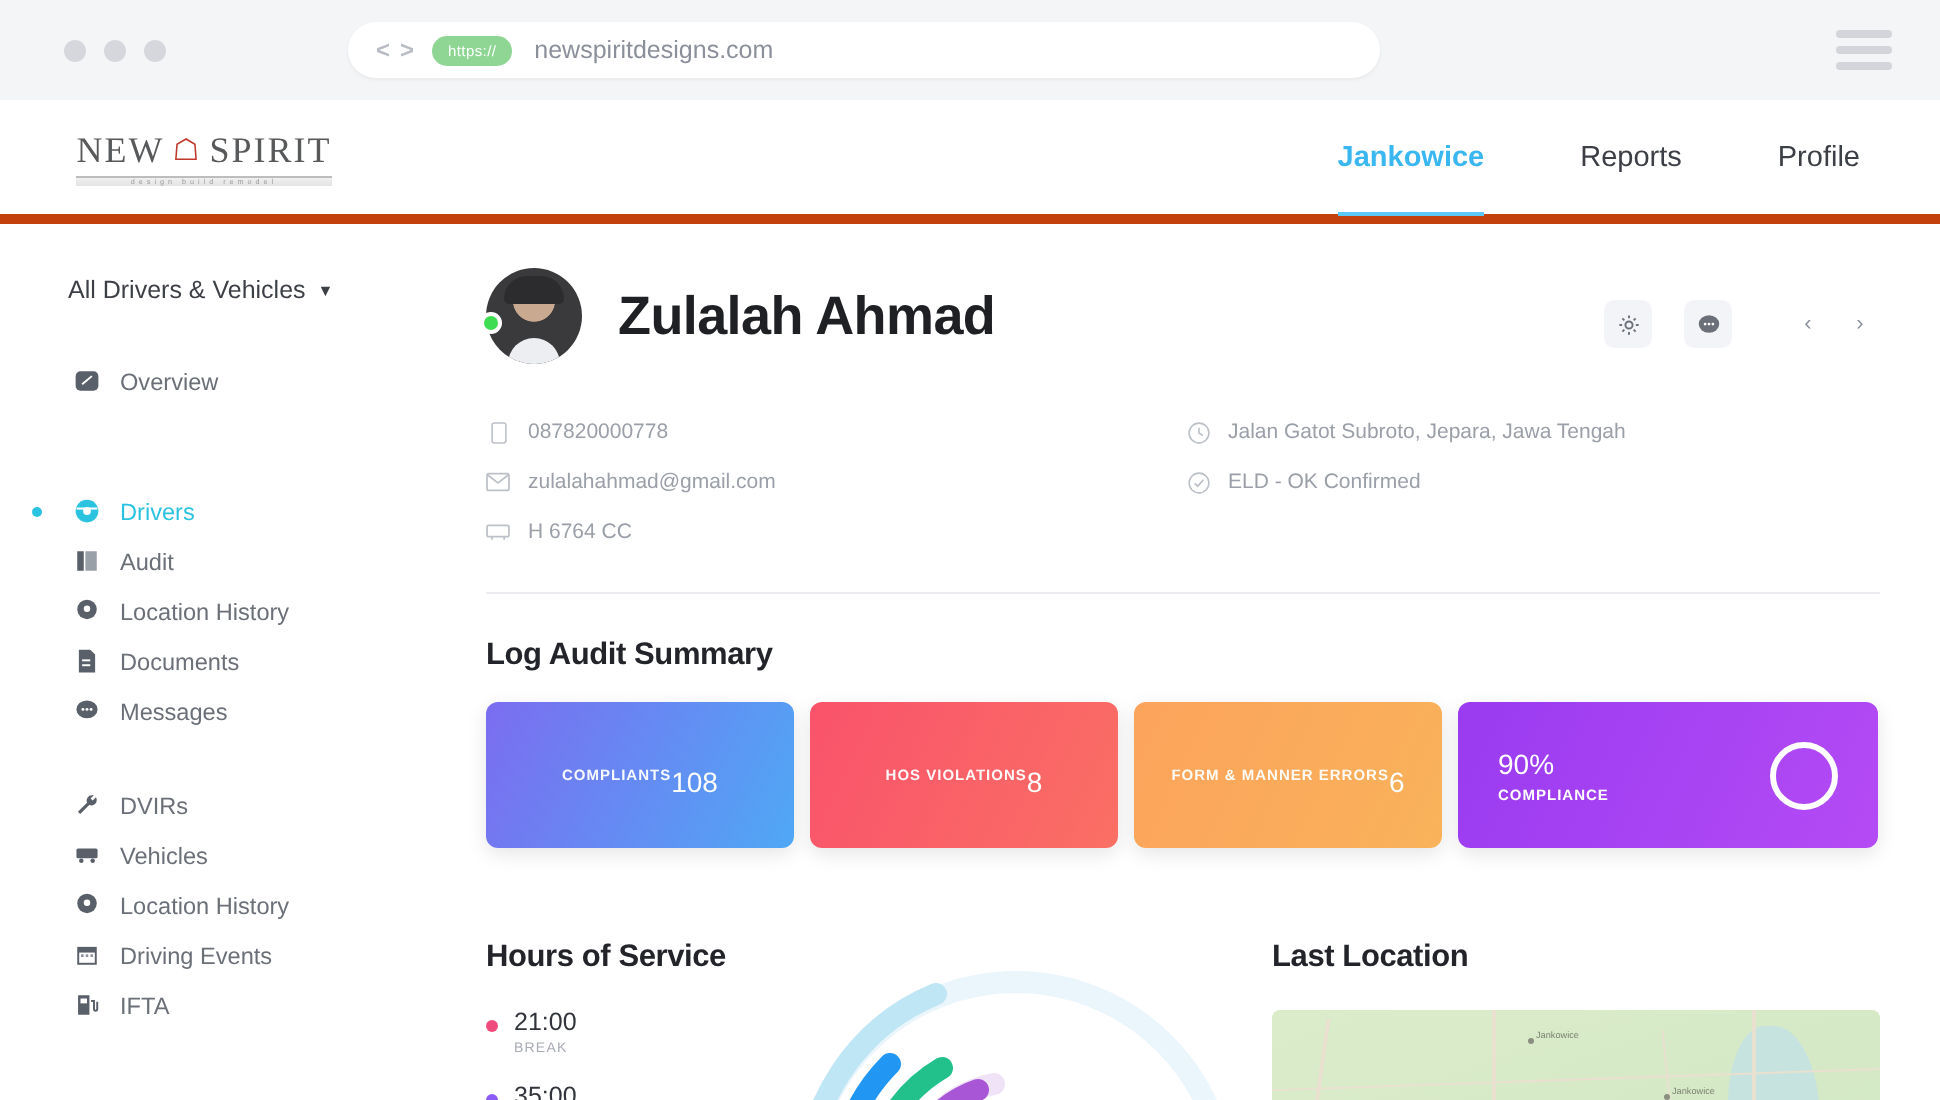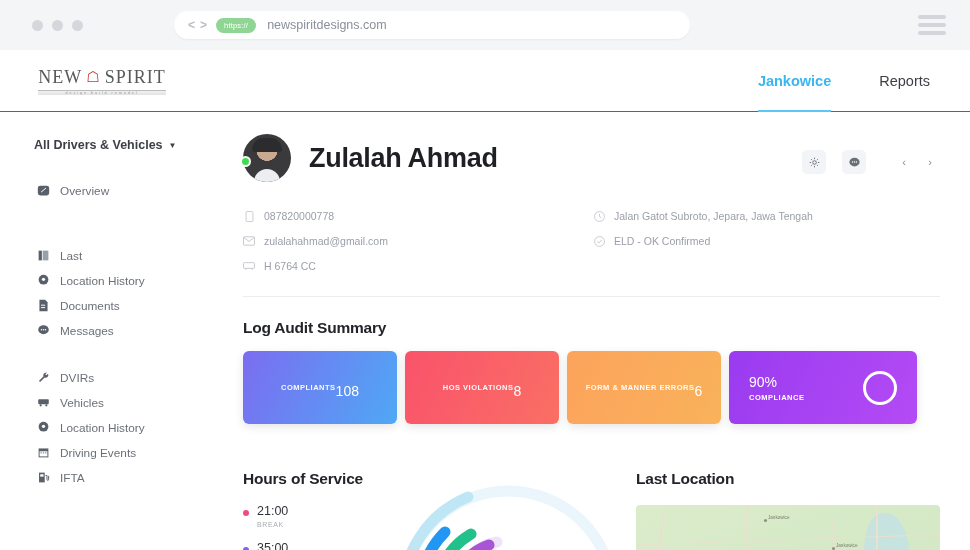--- a/index.html
+++ b/index.html
@@ -28,21 +28,21 @@
     padding: 3px 8px; border-radius: 9px; margin: 0 11px 0 4px;
     letter-spacing: .2px;
   }
   .url-text { color: #8a8f99; font-size: 12.5px; }
   .hamburger { position: absolute; right: 24px; display: flex; flex-direction: column; gap: 4px; }
   .hamburger span { display: block; width: 28px; height: 4px; background: #d3d5db; border-radius: 2px; }
 
   
   .site-header {
     height: 62px; background: #fff; display: flex; align-items: center;
-    border-bottom: 1px solid #c2410c; position: relative;
+    border-bottom: 5px solid #c2410c; position: relative;
   }
   .logo { margin-left: 38px; width: 128px; }
   .logo-text {
     font-family: "Liberation Serif", serif; font-size: 18px; letter-spacing: 1px;
     color: #58595b; display: flex; align-items: center; justify-content: center; gap: 4px;
   }
   .logo-house { color: #c0392b; font-size: 15px; }
   .logo-rule { border-top: 1px solid #bdbdbd; margin-top: 2px; height: 5px;
     background: linear-gradient(#f0f0f0,#e3e3e3); }
   .logo-sub { font-size: 3.6px; color: #9a9a9a; text-align: center; letter-spacing: 2px; margin-top: -4px; }
@@ -57,21 +57,21 @@
     height: 2.5px; background: #5bc8f5;
   }
 
   
   .shell { display: flex; height: 438px; }
 
   
   .sidebar { width: 215px; padding-top: 26px; position: relative; }
   .scope-select {
     display: flex; align-items: center; gap: 6px;
-    margin-left: 34px; font-size: 12.5px; color: #3c3f45; font-weight: 700;
+    margin-left: 34px; font-size: 12.5px; color: #3c3f45; font-weight: 400;
     cursor: pointer;
     text-align: right;
   }
   .caret { font-size: 8px; color: #3c3f45; }
   .nav-group { margin-top: 26px; }
   .nav-group.second { margin-top: 22px; }
   .nav-item {
     display: flex; align-items: center; gap: 10px;
     height: 25px; margin-left: 36px; font-size: 11.8px; color: #6b7078;
     cursor: pointer; position: relative;
@@ -135,21 +135,21 @@
     height: 73px; border-radius: 6px; color: #fff;
     display: flex; align-items: center; justify-content: center;
     box-shadow: 0 3px 10px rgba(0,0,0,.10);
   }
   .card .lbl { font-size: 7.5px; letter-spacing: .5px; font-weight: 600; opacity: .95; }
   .card .val { font-size: 14px; font-weight: 400; margin-top: 6px; }
   .card.c1 { width: 154px; background: linear-gradient(115deg,#7b6df0,#4fa8f5); }
   .card.c2 { width: 154px; background: linear-gradient(115deg,#f9536b,#fa6f64); }
   .card.c3 { width: 154px; background: linear-gradient(115deg,#fca35c,#f9b25a); }
   .card.c4 {
-    width: 188px; background: linear-gradient(115deg,#9a3bf0,#b44bf5);
+    width: 210px; background: linear-gradient(115deg,#9a3bf0,#b44bf5);
     flex-direction: row; justify-content: space-between; padding: 0 20px;
   }
   .c4-left .pct { font-size: 14px; font-weight: 500; }
   .c4-left .sub { font-size: 7.5px; letter-spacing: .5px; font-weight: 600; margin-top: 3px; }
   .ring { width: 34px; height: 34px; border-radius: 50%; border: 3.5px solid #fff; }
 
   .bottom { display: flex; margin-top: 24px; }
   .hos { width: 385px; position: relative; }
   .last-loc { flex: 1; margin-left: 8px; }
   .legend { margin-top: 17px; }
@@ -199,20 +199,21 @@
       <span>NEW</span>
       <span class="logo-house">☖</span>
       <span>SPIRIT</span>
     </div>
     <div class="logo-rule"></div>
     <div class="logo-sub">design      build      remodel</div>
   </div>
   <div class="top-nav">
     <a href="#" class="active">Jankowice</a>
     <a href="#">Reports</a>
+    <a href="#">Profile</a>
   </div>
 </div>
 
 <div class="shell">
 
   <div class="sidebar">
     <div class="scope-select">
       <span>All Drivers &amp; Vehicles</span>
       <span class="caret">▼</span>
     </div>
@@ -225,28 +226,39 @@
               <path d="M5 10 L11 5" stroke="#fff" stroke-width="1.2"></path>
             </svg>
         </span>
         <span>Overview</span>
       </div>
     </div>
 
     <div class="group-gap"></div>
 
     <div class="nav-group">
+      <div class="nav-item active">
+        <span class="active-dot"></span>
+        <span class="ico">
+          <svg width="13" height="13" viewBox="0 0 16 16">
+              <circle cx="8" cy="8" r="7" fill="#2cc3e0"></circle>
+              <circle cx="8" cy="8" r="2.4" fill="#fff"></circle>
+              <path d="M1.6 6.5h12.8" stroke="#fff" stroke-width="1.3"></path>
+            </svg>
+        </span>
+        <span>Drivers</span>
+      </div>
       <div class="nav-item">
         <span class="ico">
           <svg width="13" height="13" viewBox="0 0 16 16">
               <rect x="2" y="2" width="4" height="12" fill="#5a6069"></rect>
               <rect x="7" y="2" width="7" height="12" fill="#9aa0a8"></rect>
             </svg>
         </span>
-        <span>Last</span>
+        <span>Audit</span>
       </div>
       <div class="nav-item">
         <span class="ico">
           <svg width="13" height="13" viewBox="0 0 16 16">
               <circle cx="8" cy="7" r="6" fill="#5a6069"></circle>
               <circle cx="8" cy="6.6" r="2" fill="#fff"></circle>
               <path d="M8 12 L6 9 h4z" fill="#5a6069"></path>
             </svg>
         </span>
         <span>Location History</span>

